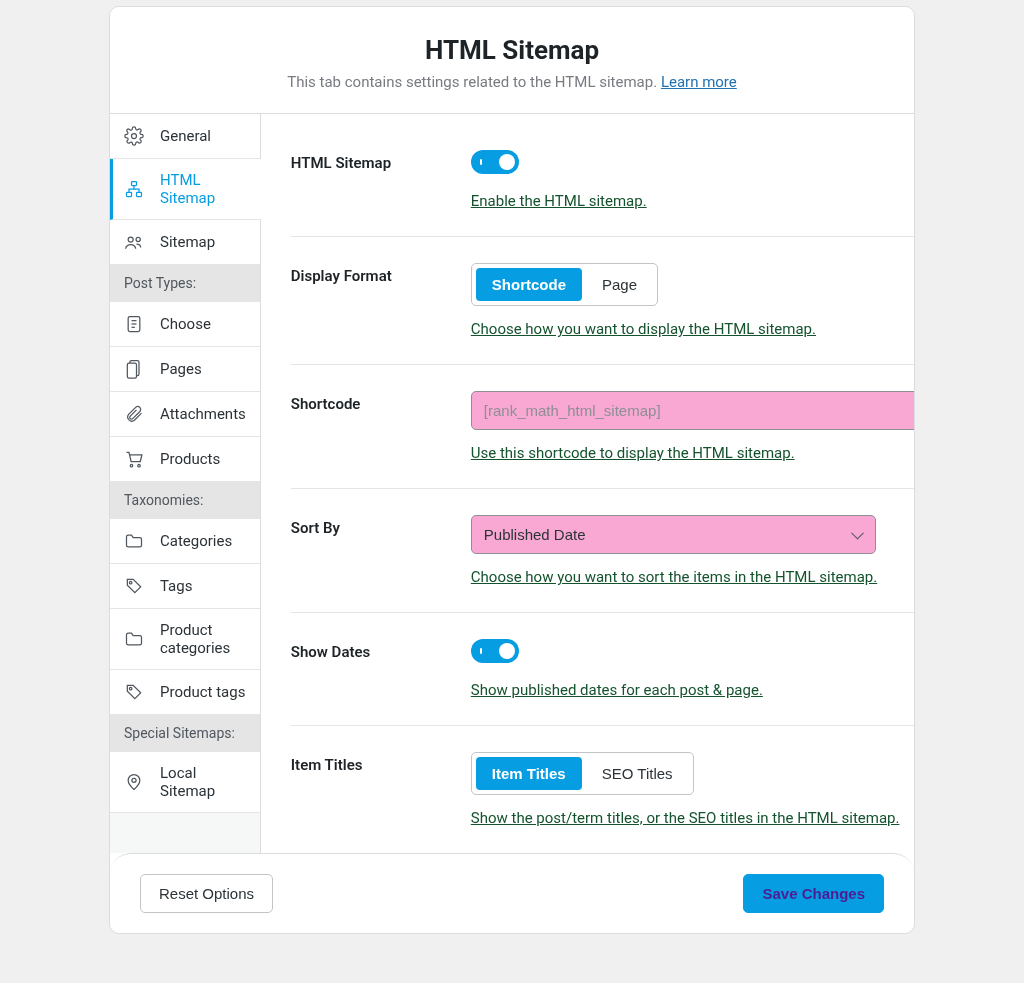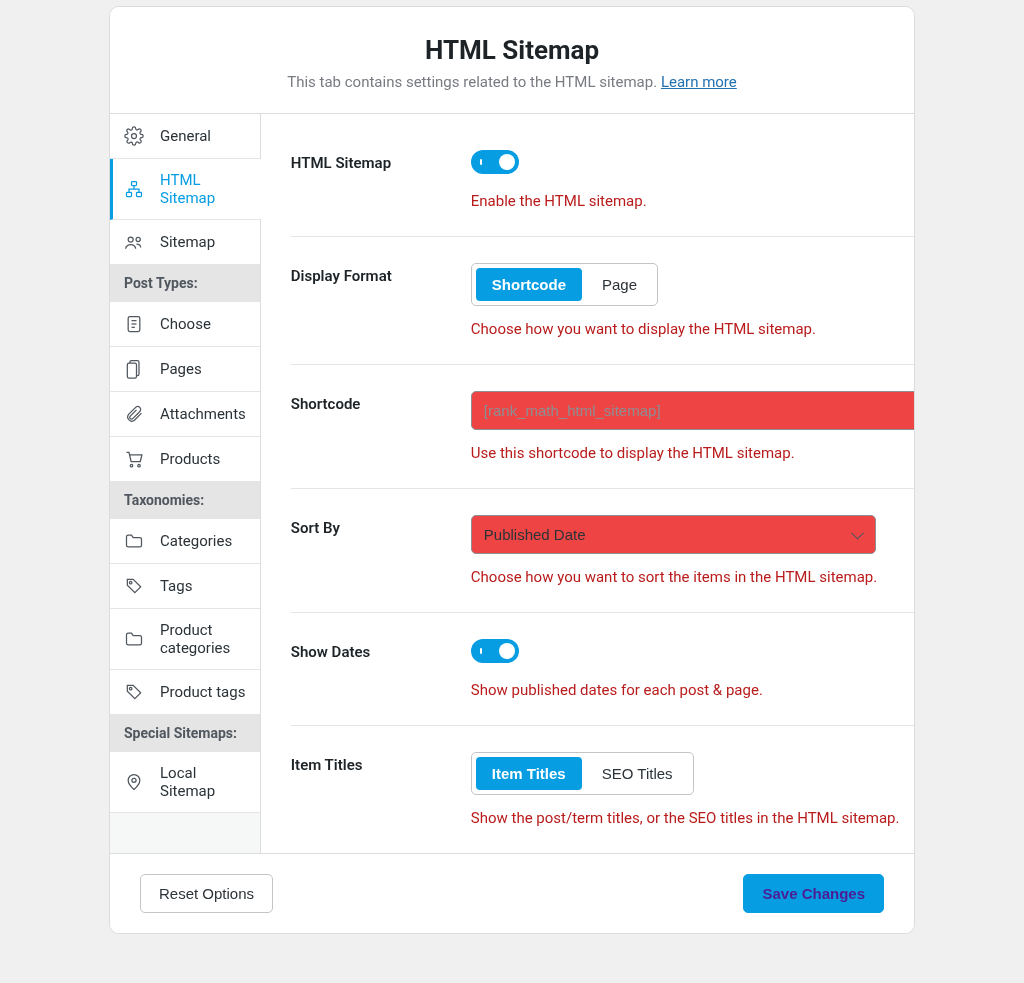--- a/index.html
+++ b/index.html
@@ -62,21 +62,21 @@
     color: #069de3;
     border-left: 3px solid #069de3;
     padding-left: 11px;
     margin-right: -1px;
     border-right-color: #fff;
   }
   .sidebar li.active .side-icon svg { stroke: #069de3; }
   .sidebar li.section-header {
     background: #e5e5e5;
     color: #50575e;
-    font-weight: 700;
+    font-weight: 400;
     font-size: 14px;
     padding: 10px 14px;
   }
   .side-icon { width: 20px; height: 20px; display:flex; align-items:center; justify-content:center; color:#50575e; flex-shrink:0; }
   .side-icon svg { width: 20px; height: 20px; stroke: currentColor; fill: none; stroke-width:1.5; }
 
   .content {
     flex: 1;
     padding: 10px 30px 0 30px;
   }
@@ -88,23 +88,24 @@
   .field-row:last-of-type { border-bottom: none; }
   .field-label {
     width: 180px;
     font-weight: 600;
     font-size: 15px;
     color: #1d2327;
     padding-top: 4px;
   }
   .field-control { flex: 1; }
   .field-desc {
-    color: #b91c1c;
+    color: #14532d;
     font-size: 15px;
     margin-top: 14px;
+    text-decoration: underline;
   }
 
   .toggle {
     width: 48px; height: 24px;
     background: #069de3;
     border-radius: 12px;
     position: relative;
     display: inline-block;
   }
   .toggle::before {
@@ -146,21 +147,21 @@
     font-weight: 600;
   }
 
   .text-input, .select-input {
     width: 540px;
     max-width: 100%;
     padding: 10px 12px;
     font-size: 15px;
     border: 1px solid #8c8f94;
     border-radius: 5px;
-    background: #ef4444;
+    background: #f9a8d4;
     color: #2c3338;
   }
   .select-wrap {
     position: relative;
     width: 405px;
   }
   .select-input { width: 100%; appearance: none; -webkit-appearance:none; }
   .select-wrap::after {
     content: "";
     position: absolute;
@@ -171,20 +172,21 @@
     transform: translateY(-70%) rotate(45deg);
     pointer-events: none;
   }
 
   .footer-row {
     display: flex;
     justify-content: space-between;
     padding: 20px 30px;
     border-top: 1px solid #dcdcde;
     background: #fff;
+    border-radius: 21px;
   }
   .btn {
     padding: 10px 18px;
     font-size: 15px;
     border-radius: 5px;
     border: 1px solid #c3c4c7;
     background: #fff;
     color: #2c3338;
   }
   .btn.primary {

